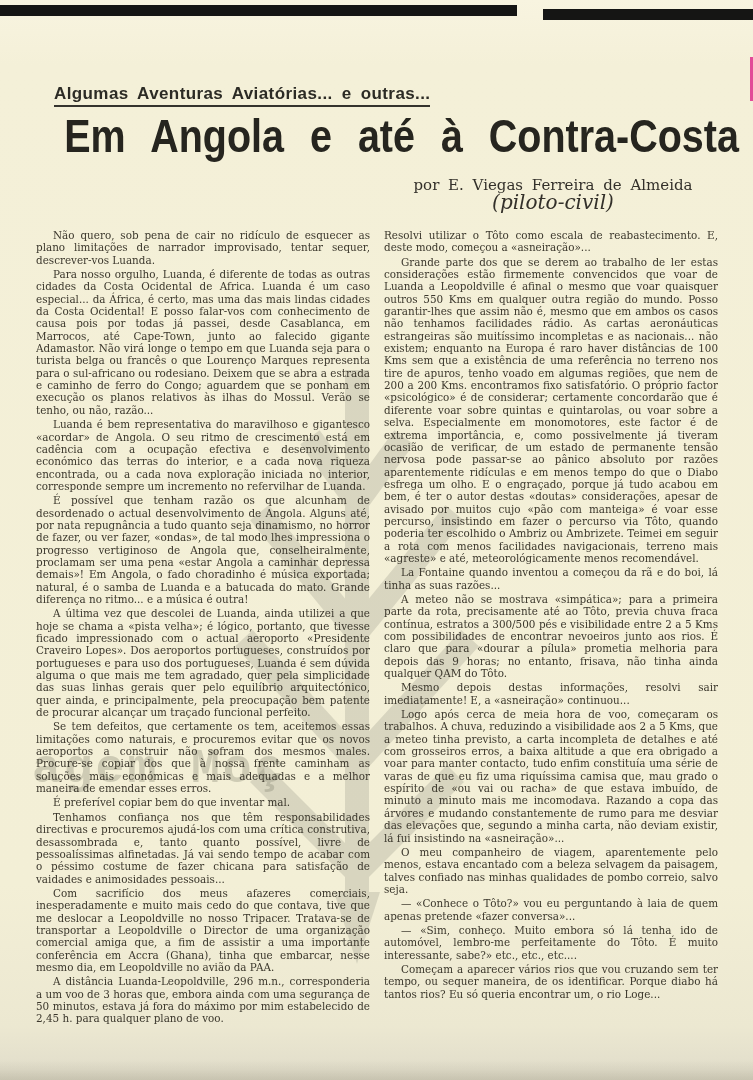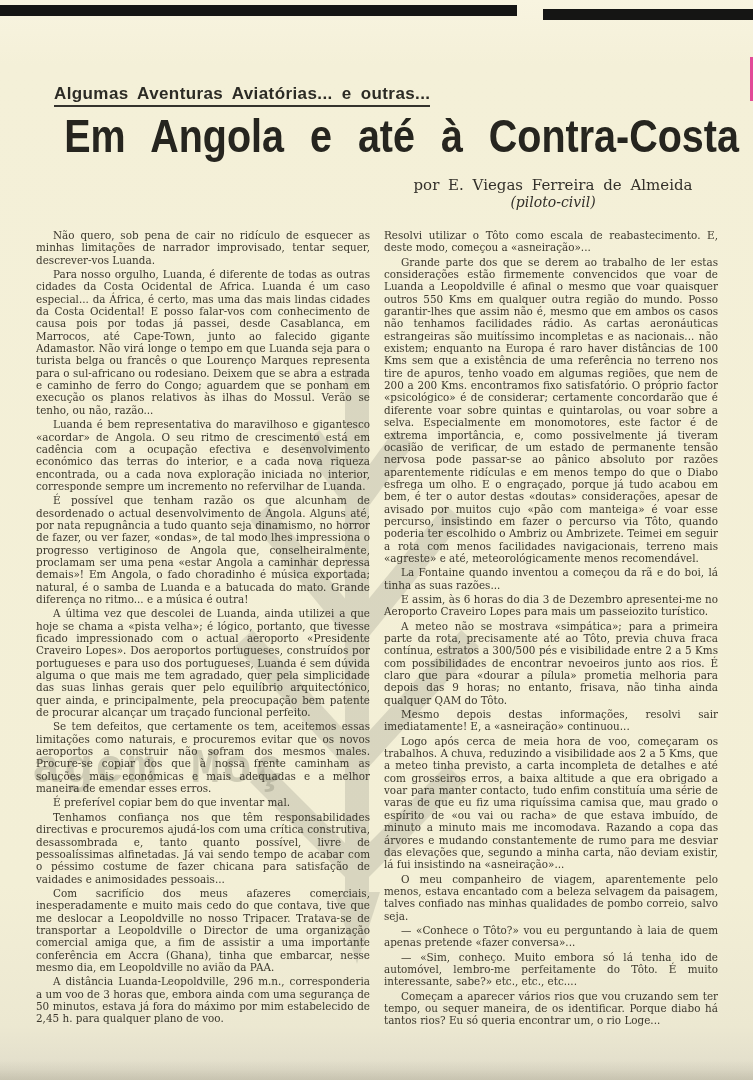--- a/index.html
+++ b/index.html
@@ -31,21 +31,21 @@
   .title-wrap{position:absolute;left:0;top:108px;width:682px;text-align:center;}
   .title{
     display:inline-block;white-space:nowrap;
     font-family:"Liberation Sans","DejaVu Sans",sans-serif;
     font-weight:700;font-size:47px;color:#26251f;
     letter-spacing:0px;word-spacing:.38em;
     transform:scaleX(.84);transform-origin:50% 50%;
   }
   .byline-block{position:absolute;right:60px;top:176px;width:280px;text-align:center;}
   .byline{font-size:15px;word-spacing:4px;color:#33302a;line-height:18px;}
-  .byline-role{font-style:italic;font-size:14px;color:#33302a;line-height:17px;}
+  .byline-role{font-style:italic;font-size:20px;color:#33302a;line-height:17px;}
   
   .col{
     position:absolute;top:229px;width:334px;height:815px;overflow:hidden;
     font-size:10.4px;line-height:12.35px;text-align:justify;
     color:#3b372c;
   }
   .col-left{left:36px;}
   .col-right{left:384px;}
   .col p{margin:0 0 2px 0;text-indent:17px;}
   .col p.flush{text-indent:0;}
@@ -88,37 +88,36 @@
   <div class="title-wrap">
     <span class="title">Em Angola e até à Contra-Costa</span>
   </div>
 
   <div class="byline-block">
     <div class="byline">por E. Viegas Ferreira de Almeida</div>
     <div class="byline-role">(piloto-civil)</div>
   </div>
 
   <div class="col col-left">
-      <p>Não quero, sob pena de cair no ridículo de esquecer as minhas limitações de narrador improvisado, tentar sequer, descrever-vos Luanda.</p>
+      <p>Não quero, sob pena de cair no ridículo de esquecer as plano limitações de narrador improvisado, tentar sequer, descrever-vos Luanda.</p>
       <p>Para nosso orgulho, Luanda, é diferente de todas as outras cidades da Costa Ocidental de Africa. Luanda é um caso especial... da África, é certo, mas uma das mais lindas cidades da Costa Ocidental! E posso falar-vos com conhecimento de causa pois por todas já passei, desde Casablanca, em Marrocos, até Cape-Town, junto ao falecido gigante Adamastor. Não virá longe o tempo em que Luanda seja para o turista belga ou francês o que Lourenço Marques representa para o sul-africano ou rodesiano. Deixem que se abra a estrada e caminho de ferro do Congo; aguardem que se ponham em execução os planos relativos às ilhas do Mossul. Verão se tenho, ou não, razão...</p>
       <p>Luanda é bem representativa do maravilhoso e gigantesco «acordar» de Angola. O seu ritmo de crescimento está em cadência com a ocupação efectiva e desenvolvimento económico das terras do interior, e a cada nova riqueza encontrada, ou a cada nova exploração iniciada no interior, corresponde sempre um incremento no refervilhar de Luanda.</p>
       <p>É possível que tenham razão os que alcunham de desordenado o actual desenvolvimento de Angola. Alguns até, por nata repugnância a tudo quanto seja dinamismo, no horror de fazer, ou ver fazer, «ondas», de tal modo lhes impressiona o progresso vertiginoso de Angola que, conselheiralmente, proclamam ser uma pena «estar Angola a caminhar depressa demais»! Em Angola, o fado choradinho é música exportada; natural, é o samba de Luanda e a batucada do mato. Grande diferença no ritmo... e a música é outra!</p>
       <p>A última vez que descolei de Luanda, ainda utilizei a que hoje se chama a «pista velha»; é lógico, portanto, que tivesse ficado impressionado com o actual aeroporto «Presidente Craveiro Lopes». Dos aeroportos portugueses, construídos por portugueses e para uso dos portugueses, Luanda é sem dúvida alguma o que mais me tem agradado, quer pela simplicidade das suas linhas gerais quer pelo equilíbrio arquitectónico, quer ainda, e principalmente, pela preocupação bem patente de procurar alcançar um traçado funcional perfeito.</p>
       <p>Se tem defeitos, que certamente os tem, aceitemos essas limitações como naturais, e procuremos evitar que os novos aeroportos a construir não sofram dos mesmos males. Procure-se copiar dos que à nossa frente caminham as soluções mais económicas e mais adequadas e a melhor maneira de emendar esses erros.</p>
       <p>É preferível copiar bem do que inventar mal.</p>
       <p>Tenhamos confiança nos que têm responsabilidades directivas e procuremos ajudá-los com uma crítica construtiva, desassombrada e, tanto quanto possível, livre de pessoalíssimas alfinetadas. Já vai sendo tempo de acabar com o péssimo costume de fazer chicana para satisfação de vaidades e animosidades pessoais...</p>
       <p>Com sacrifício dos meus afazeres comerciais, inesperadamente e muito mais cedo do que contava, tive que me deslocar a Leopoldville no nosso Tripacer. Tratava-se de transportar a Leopoldville o Director de uma organização comercial amiga que, a fim de assistir a uma importante conferência em Accra (Ghana), tinha que embarcar, nesse mesmo dia, em Leopoldville no avião da PAA.</p>
       <p>A distância Luanda-Leopoldville, 296 m.n., corresponderia a um voo de 3 horas que, embora ainda com uma segurança de 50 minutos, estava já fora do máximo por mim estabelecido de 2,45 h. para qualquer plano de voo.</p>
     </div>
 
   <div class="col col-right">
       <p class="flush">Resolvi utilizar o Tôto como escala de reabastecimento. E, deste modo, começou a «asneiração»...</p>
       <p>Grande parte dos que se derem ao trabalho de ler estas considerações estão firmemente convencidos que voar de Luanda a Leopoldville é afinal o mesmo que voar quaisquer outros 550 Kms em qualquer outra região do mundo. Posso garantir-lhes que assim não é, mesmo que em ambos os casos não tenhamos facilidades rádio. As cartas aeronáuticas estrangeiras são muitíssimo incompletas e as nacionais... não existem; enquanto na Europa é raro haver distâncias de 100 Kms sem que a existência de uma referência no terreno nos tire de apuros, tenho voado em algumas regiões, que nem de 200 a 200 Kms. encontramos fixo satisfatório. O próprio factor «psicológico» é de considerar; certamente concordarão que é diferente voar sobre quintas e quintarolas, ou voar sobre a selva. Especialmente em monomotores, este factor é de extrema importância, e, como possivelmente já tiveram ocasião de verificar, de um estado de permanente tensão nervosa pode passar-se ao pânico absoluto por razões aparentemente ridículas e em menos tempo do que o Diabo esfrega um olho. E o engraçado, porque já tudo acabou em bem, é ter o autor destas «doutas» considerações, apesar de avisado por muitos cujo «pão com manteiga» é voar esse percurso, insistindo em fazer o percurso via Tôto, quando poderia ter escolhido o Ambriz ou Ambrizete. Teimei em seguir a rota com menos facilidades navigacionais, terreno mais «agreste» e até, meteorológicamente menos recomendável.</p>
       <p>La Fontaine quando inventou a começou da rã e do boi, lá tinha as suas razões...</p>
-      <p>E assim, às 6 horas do dia 3 de Dezembro apresentei-me no Aeroporto Craveiro Lopes para mais um passeiozito turístico.</p>
       <p>A meteo não se mostrava «simpática»; para a primeira parte da rota, precisamente até ao Tôto, previa chuva fraca contínua, estratos a 300/500 pés e visibilidade entre 2 a 5 Kms com possibilidades de encontrar nevoeiros junto aos rios. É claro que para «dourar a pílula» prometia melhoria para depois das 9 horas; no entanto, frisava, não tinha ainda qualquer QAM do Tôto.</p>
       <p>Mesmo depois destas informações, resolvi sair imediatamente! E, a «asneiração» continuou...</p>
       <p>Logo após cerca de meia hora de voo, começaram os trabalhos. A chuva, reduzindo a visibilidade aos 2 a 5 Kms, que a meteo tinha previsto, a carta incompleta de detalhes e até com grosseiros erros, a baixa altitude a que era obrigado a voar para manter contacto, tudo enfim constituía uma série de varas de que eu fiz uma riquíssima camisa que, mau grado o espírito de «ou vai ou racha» de que estava imbuído, de minuto a minuto mais me incomodava. Razando a copa das árvores e mudando constantemente de rumo para me desviar das elevações que, segundo a minha carta, não deviam existir, lá fui insistindo na «asneiração»...</p>
       <p>O meu companheiro de viagem, aparentemente pelo menos, estava encantado com a beleza selvagem da paisagem, talves confiado nas minhas qualidades de pombo correio, salvo seja.</p>
       <p>— «Conhece o Tôto?» vou eu perguntando à laia de quem apenas pretende «fazer conversa»...</p>
       <p>— «Sim, conheço. Muito embora só lá tenha ido de automóvel, lembro-me perfeitamente do Tôto. É muito interessante, sabe?» etc., etc., etc....</p>
       <p>Começam a aparecer vários rios que vou cruzando sem ter tempo, ou sequer maneira, de os identificar. Porque diabo há tantos rios? Eu só queria encontrar um, o rio Loge...</p>
     </div>
 
   <div class="bottom-shade"></div>

